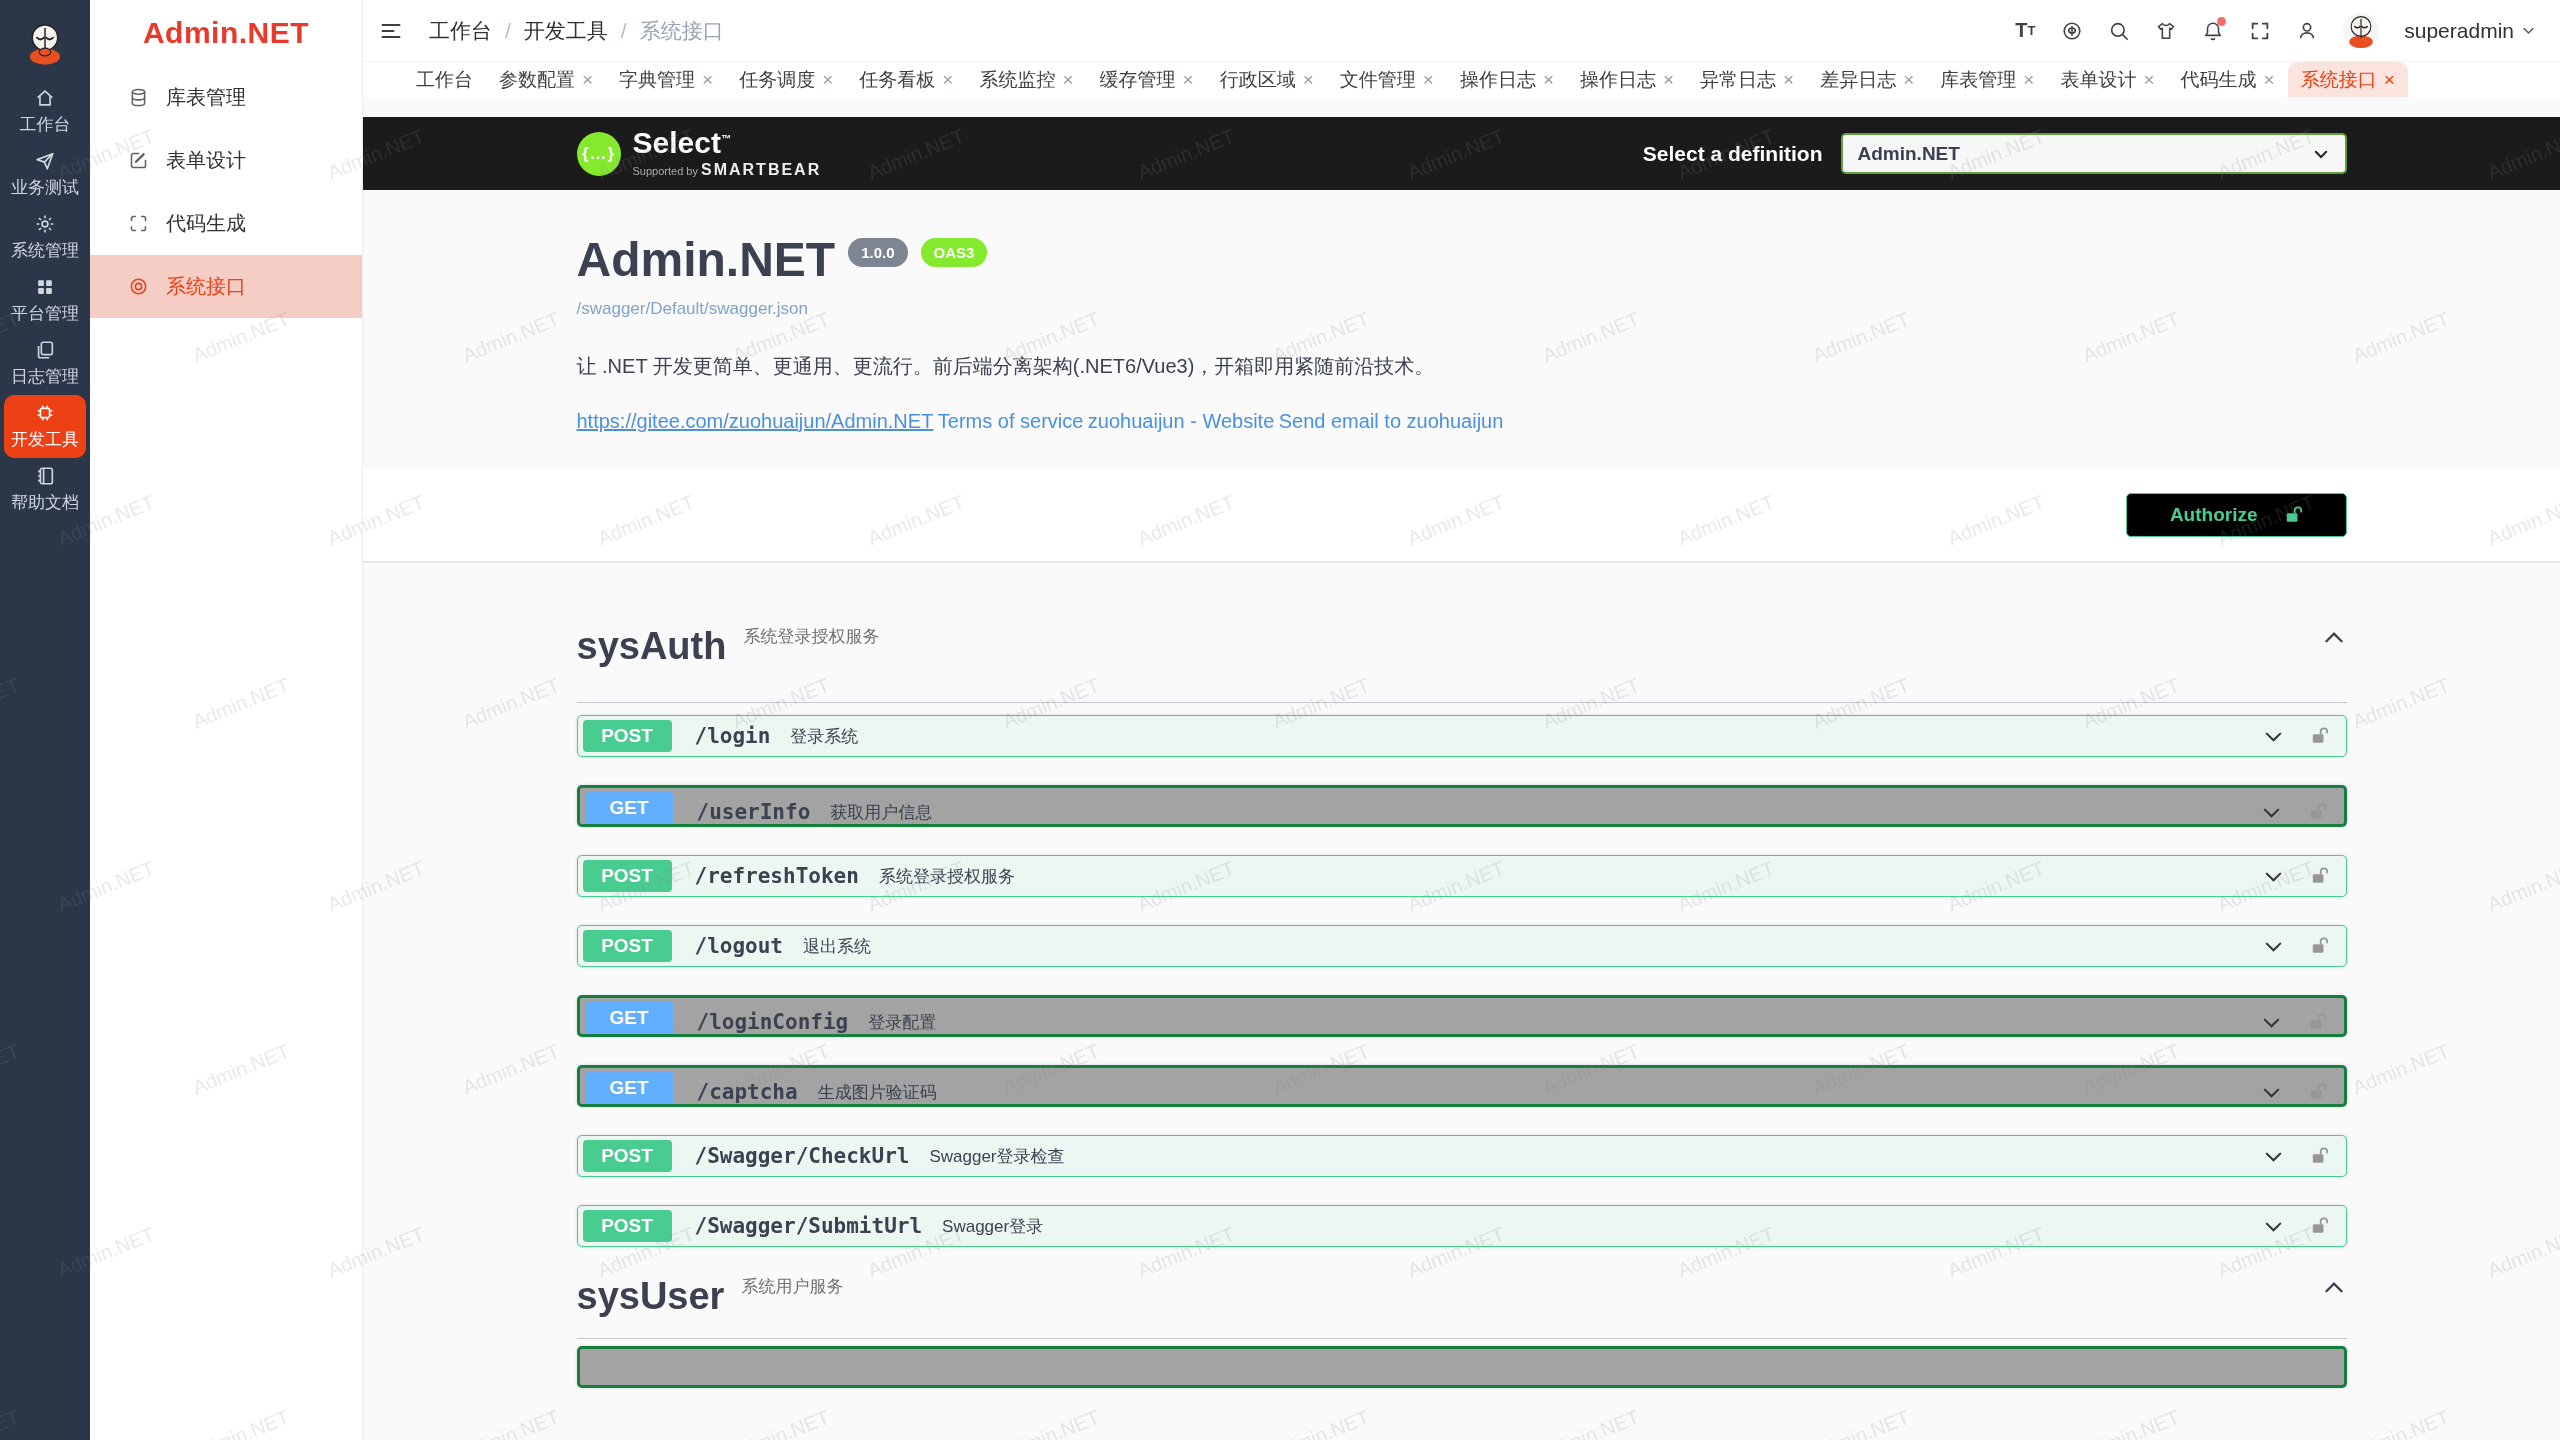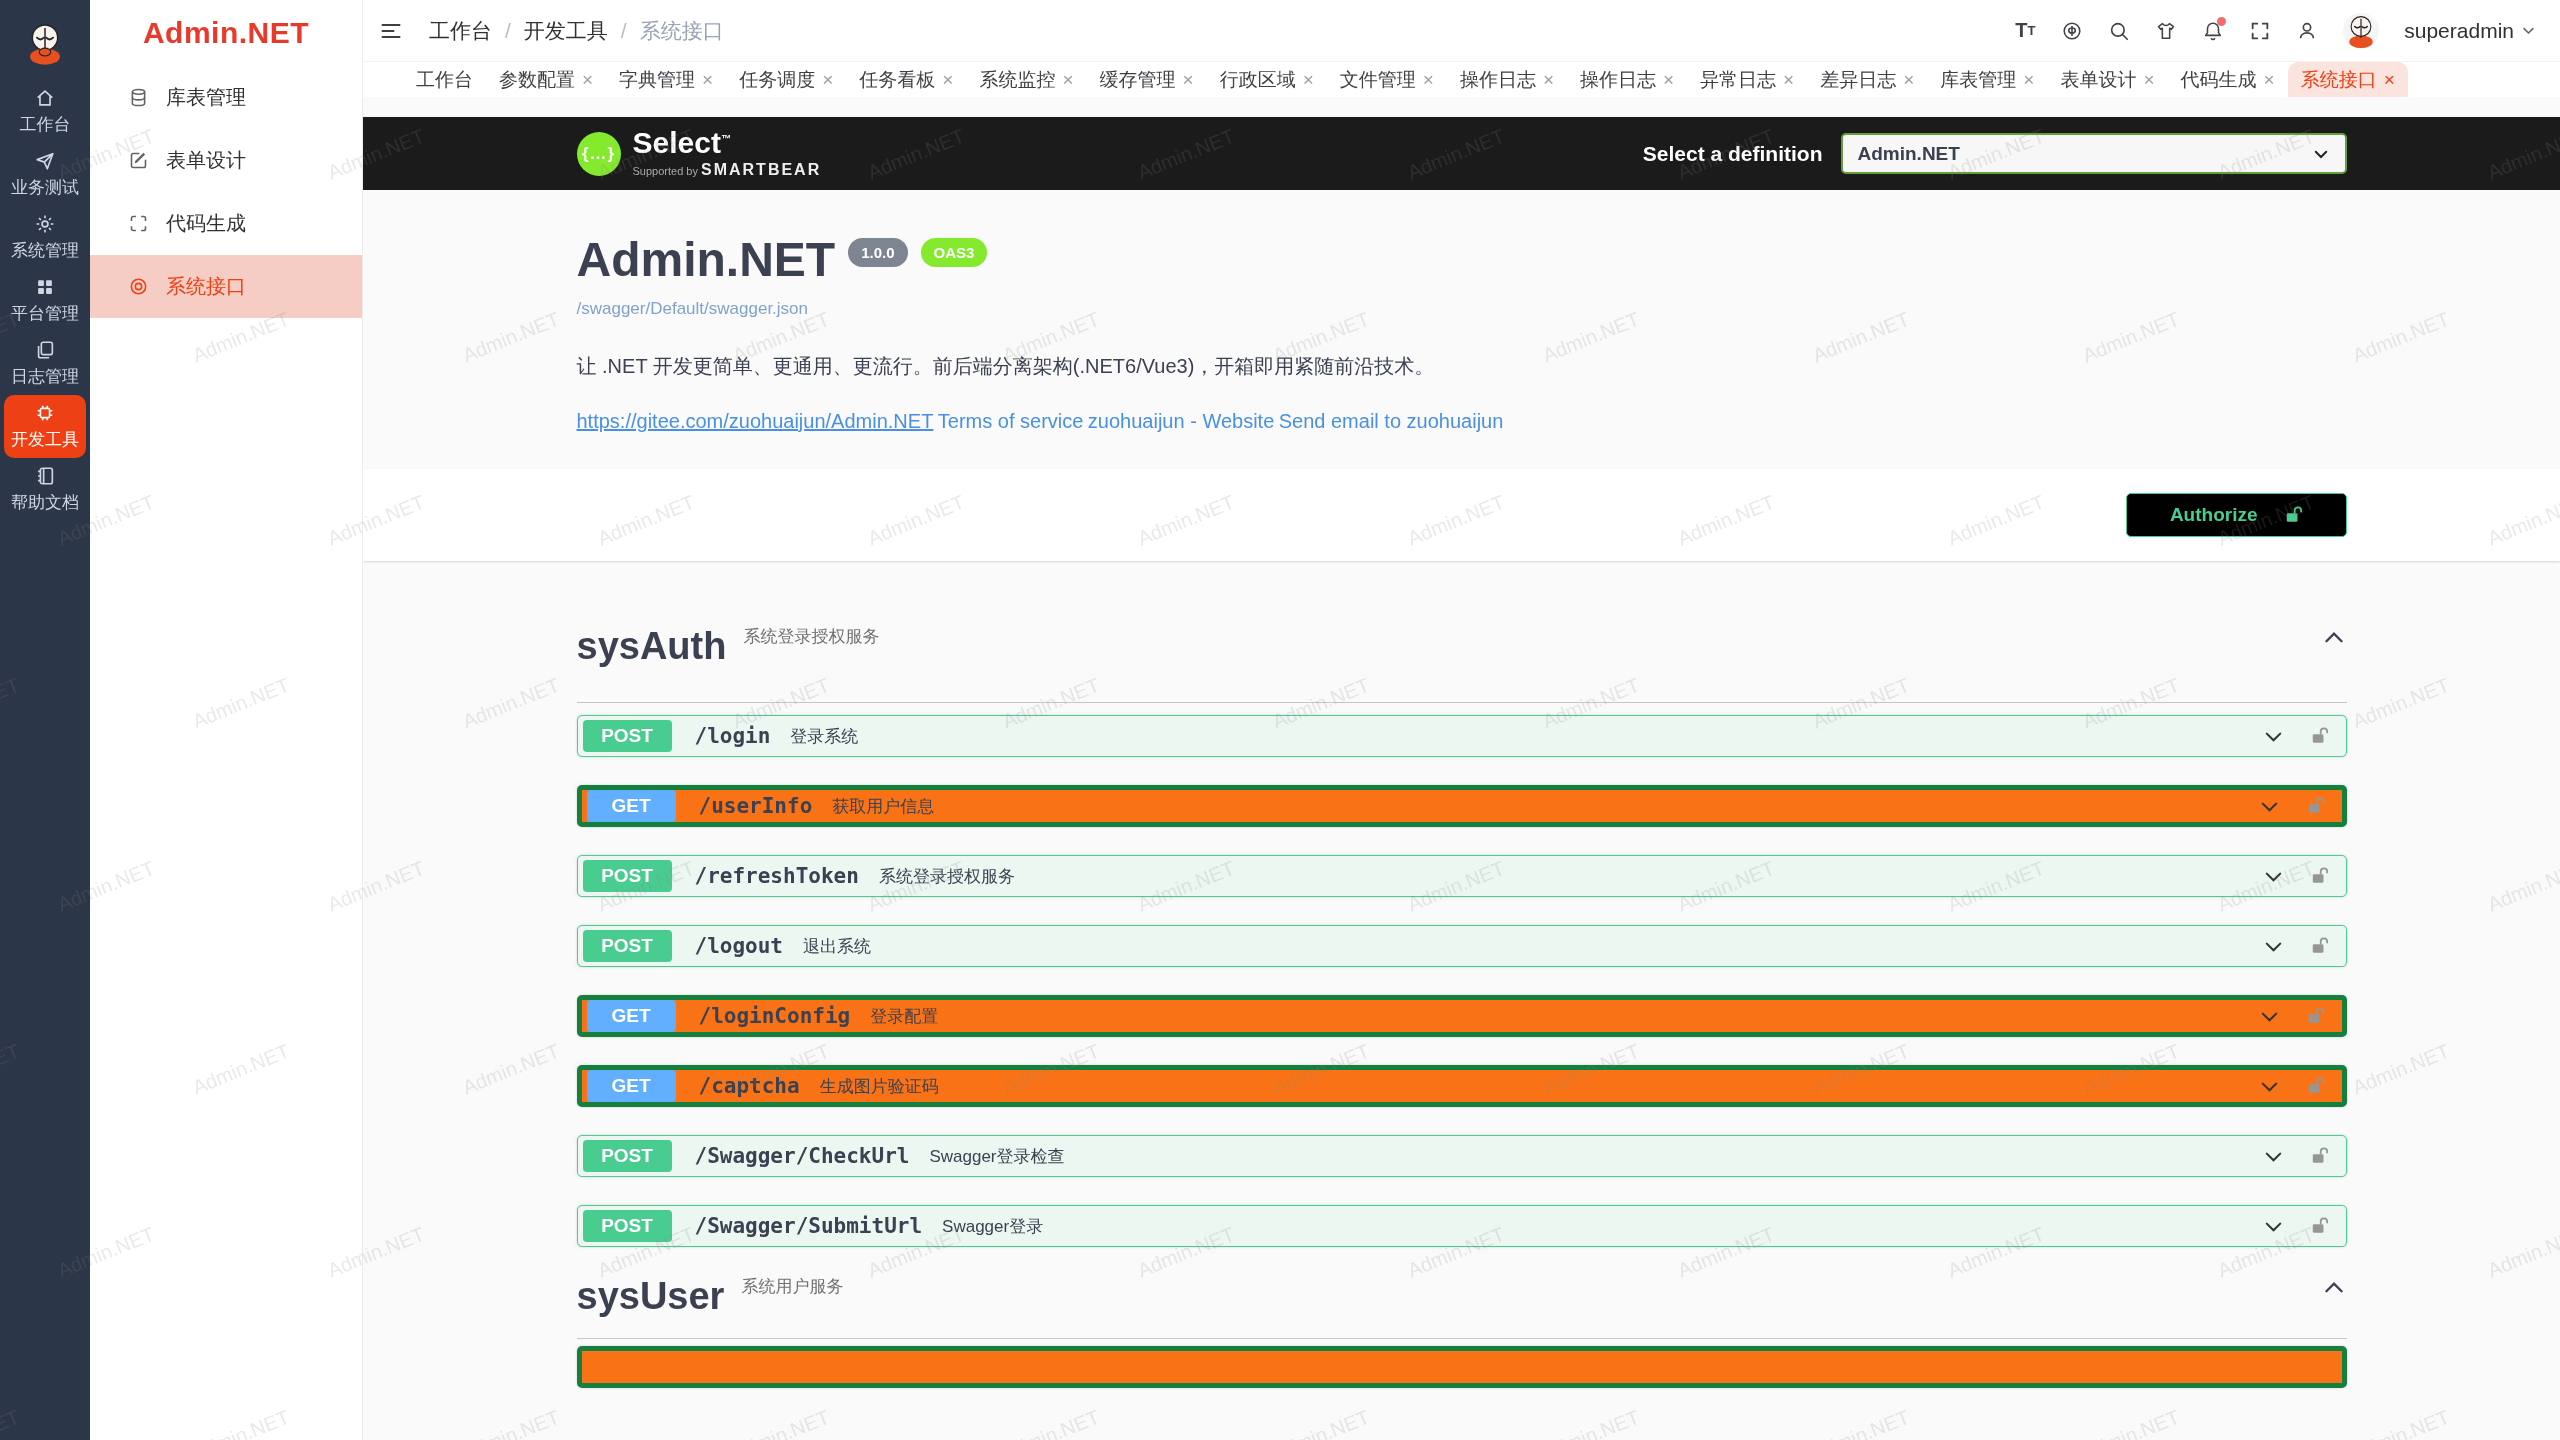--- a/index.html
+++ b/index.html
@@ -86,21 +86,21 @@
   .section-desc { margin-left:17px; font-size:17px; color:#707070; }
   .section-chevron { margin-left:auto; width:26px; height:26px; color:#3b4151; }
   .section-divider { margin-top:34px; border-bottom:1px solid rgba(59,65,81,.28); }
   .rows { margin-top:12px; }
   .section--user .section-header { margin-top:8px; }
   .section--user .section-divider { margin-top:20px; }
   .section--user .rows { margin-top:7px; }
 
   .opblock { height:42px; border-radius:5px; display:flex; align-items:center; margin-bottom:28px; box-shadow:0 0 3px rgba(0,0,0,.16); cursor:pointer; }
   .opblock.post { background:#ecf7f2; border:1px solid #49cc90; }
-  .opblock.get { background:#f97316; border:5px solid #15803d; }
+  .opblock.get { background:#a3a3a3; border:3px solid #15803d;align-items:flex-end; }
   .method-badge { width:89px; height:32px; margin-left:5px; border-radius:4px; color:#fff; font-weight:bold; font-size:19px; display:flex; align-items:center; justify-content:center; }
   .post .method-badge { background:#49cc90; }
   .get .method-badge { background:#61affe; }
   .op-path { margin-left:23px; font-family:"DejaVu Sans Mono","Liberation Mono",monospace; font-weight:bold; font-size:21px; color:#3b4151; }
   .op-summary { margin-left:20px; font-size:17px; color:#3b4151; }
   .op-actions { margin-left:auto; display:flex; align-items:center; gap:25px; margin-right:17px; }
   .op-actions .chev { width:23px; height:23px; color:#333; }
   .op-actions .lock { width:19px; height:21px; color:#969696; }
 
   

